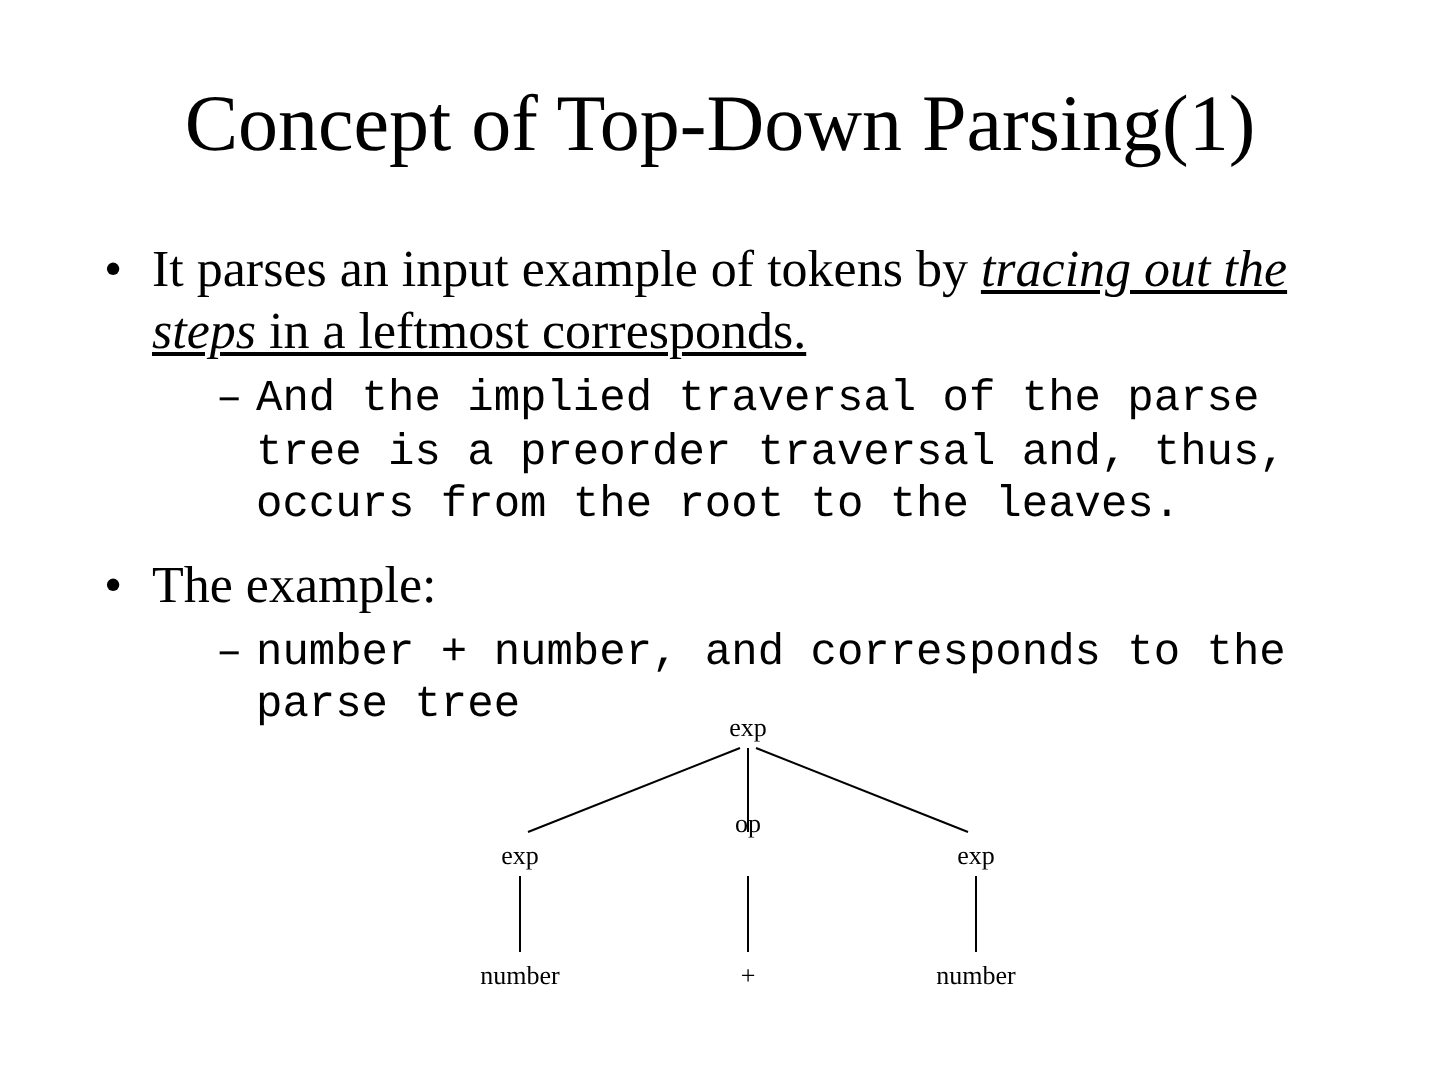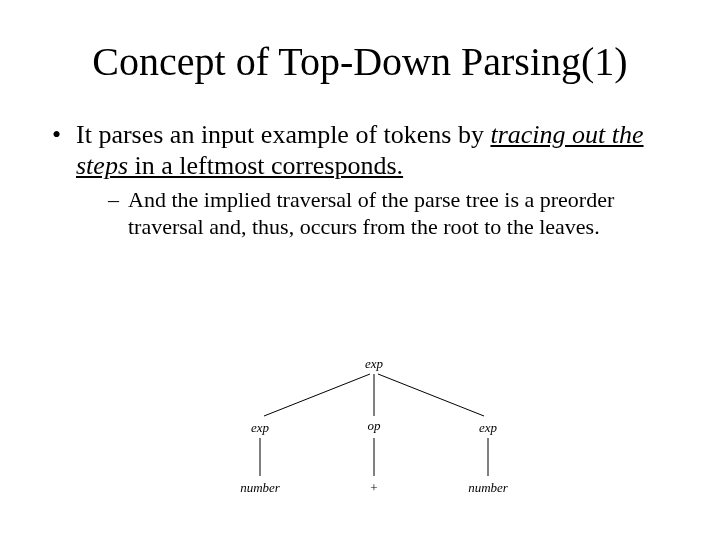--- a/index.html
+++ b/index.html
@@ -41,20 +41,21 @@
     content: "•";
     position: absolute;
     left: 4px;
     top: 0;
     font-size: 26px;
   }
   ul.sub {
     list-style: none;
     margin: 6px 0 10px 0;
     padding: 0;
+    font-family: Liberation Mono, monospace;
   }
   ul.sub > li {
     position: relative;
     font-size: 22px;
     line-height: 1.2;
     padding-left: 52px;
     margin-bottom: 4px;
   }
   ul.sub > li::before {
     content: "–";
@@ -69,21 +70,20 @@
   .tree {
     position: absolute;
     left: 0;
     top: 350px;
     width: 720px;
     height: 180px;
   }
   .tree .lbl {
     position: absolute;
     font-size: 13px;
-    font-style: italic;
     color: #000;
     white-space: nowrap;
     transform: translateX(-50%);
   }
   .tree svg {
     position: absolute;
     left: 0;
     top: 0;
     width: 720px;
     height: 180px;
@@ -100,33 +100,39 @@
 
   <div class="title">Concept of Top-Down Parsing(1)</div>
 
   <ul class="top">
     <li>
       <span>It parses an input example of tokens by </span><span class="italic u">tracing out the steps</span><span class="u"> in a leftmost corresponds.</span>
       <ul class="sub">
         <li>And the implied traversal of the parse tree is a preorder traversal and, thus, occurs from the root to the leaves.</li>
       </ul>
     </li>
+    <li>
+      <span>The example:</span>
+      <ul class="sub">
+        <li>number + number,   and corresponds to the parse tree</li>
+      </ul>
+    </li>
   </ul>
 
   <div class="tree">
     <svg>
       <line x1="370" y1="24" x2="264" y2="66"></line>
       <line x1="374" y1="24" x2="374" y2="66"></line>
       <line x1="378" y1="24" x2="484" y2="66"></line>
       <line x1="260" y1="88" x2="260" y2="126"></line>
       <line x1="374" y1="88" x2="374" y2="126"></line>
       <line x1="488" y1="88" x2="488" y2="126"></line>
     </svg>
     <span class="lbl" style="left:374px; top:6px;">exp</span>
     <span class="lbl" style="left:260px; top:70px;">exp</span>
-    <span class="lbl" style="left:374px; top:68px;">op</span>
+    <span class="lbl" style="left:374px; top:54px;">op</span>
     <span class="lbl" style="left:488px; top:70px;">exp</span>
     <span class="lbl" style="left:260px; top:130px;">number</span>
     <span class="lbl" style="left:374px; top:130px; font-style:normal;">+</span>
     <span class="lbl" style="left:488px; top:130px;">number</span>
   </div>
 
 </div>
 
 </body></html>

